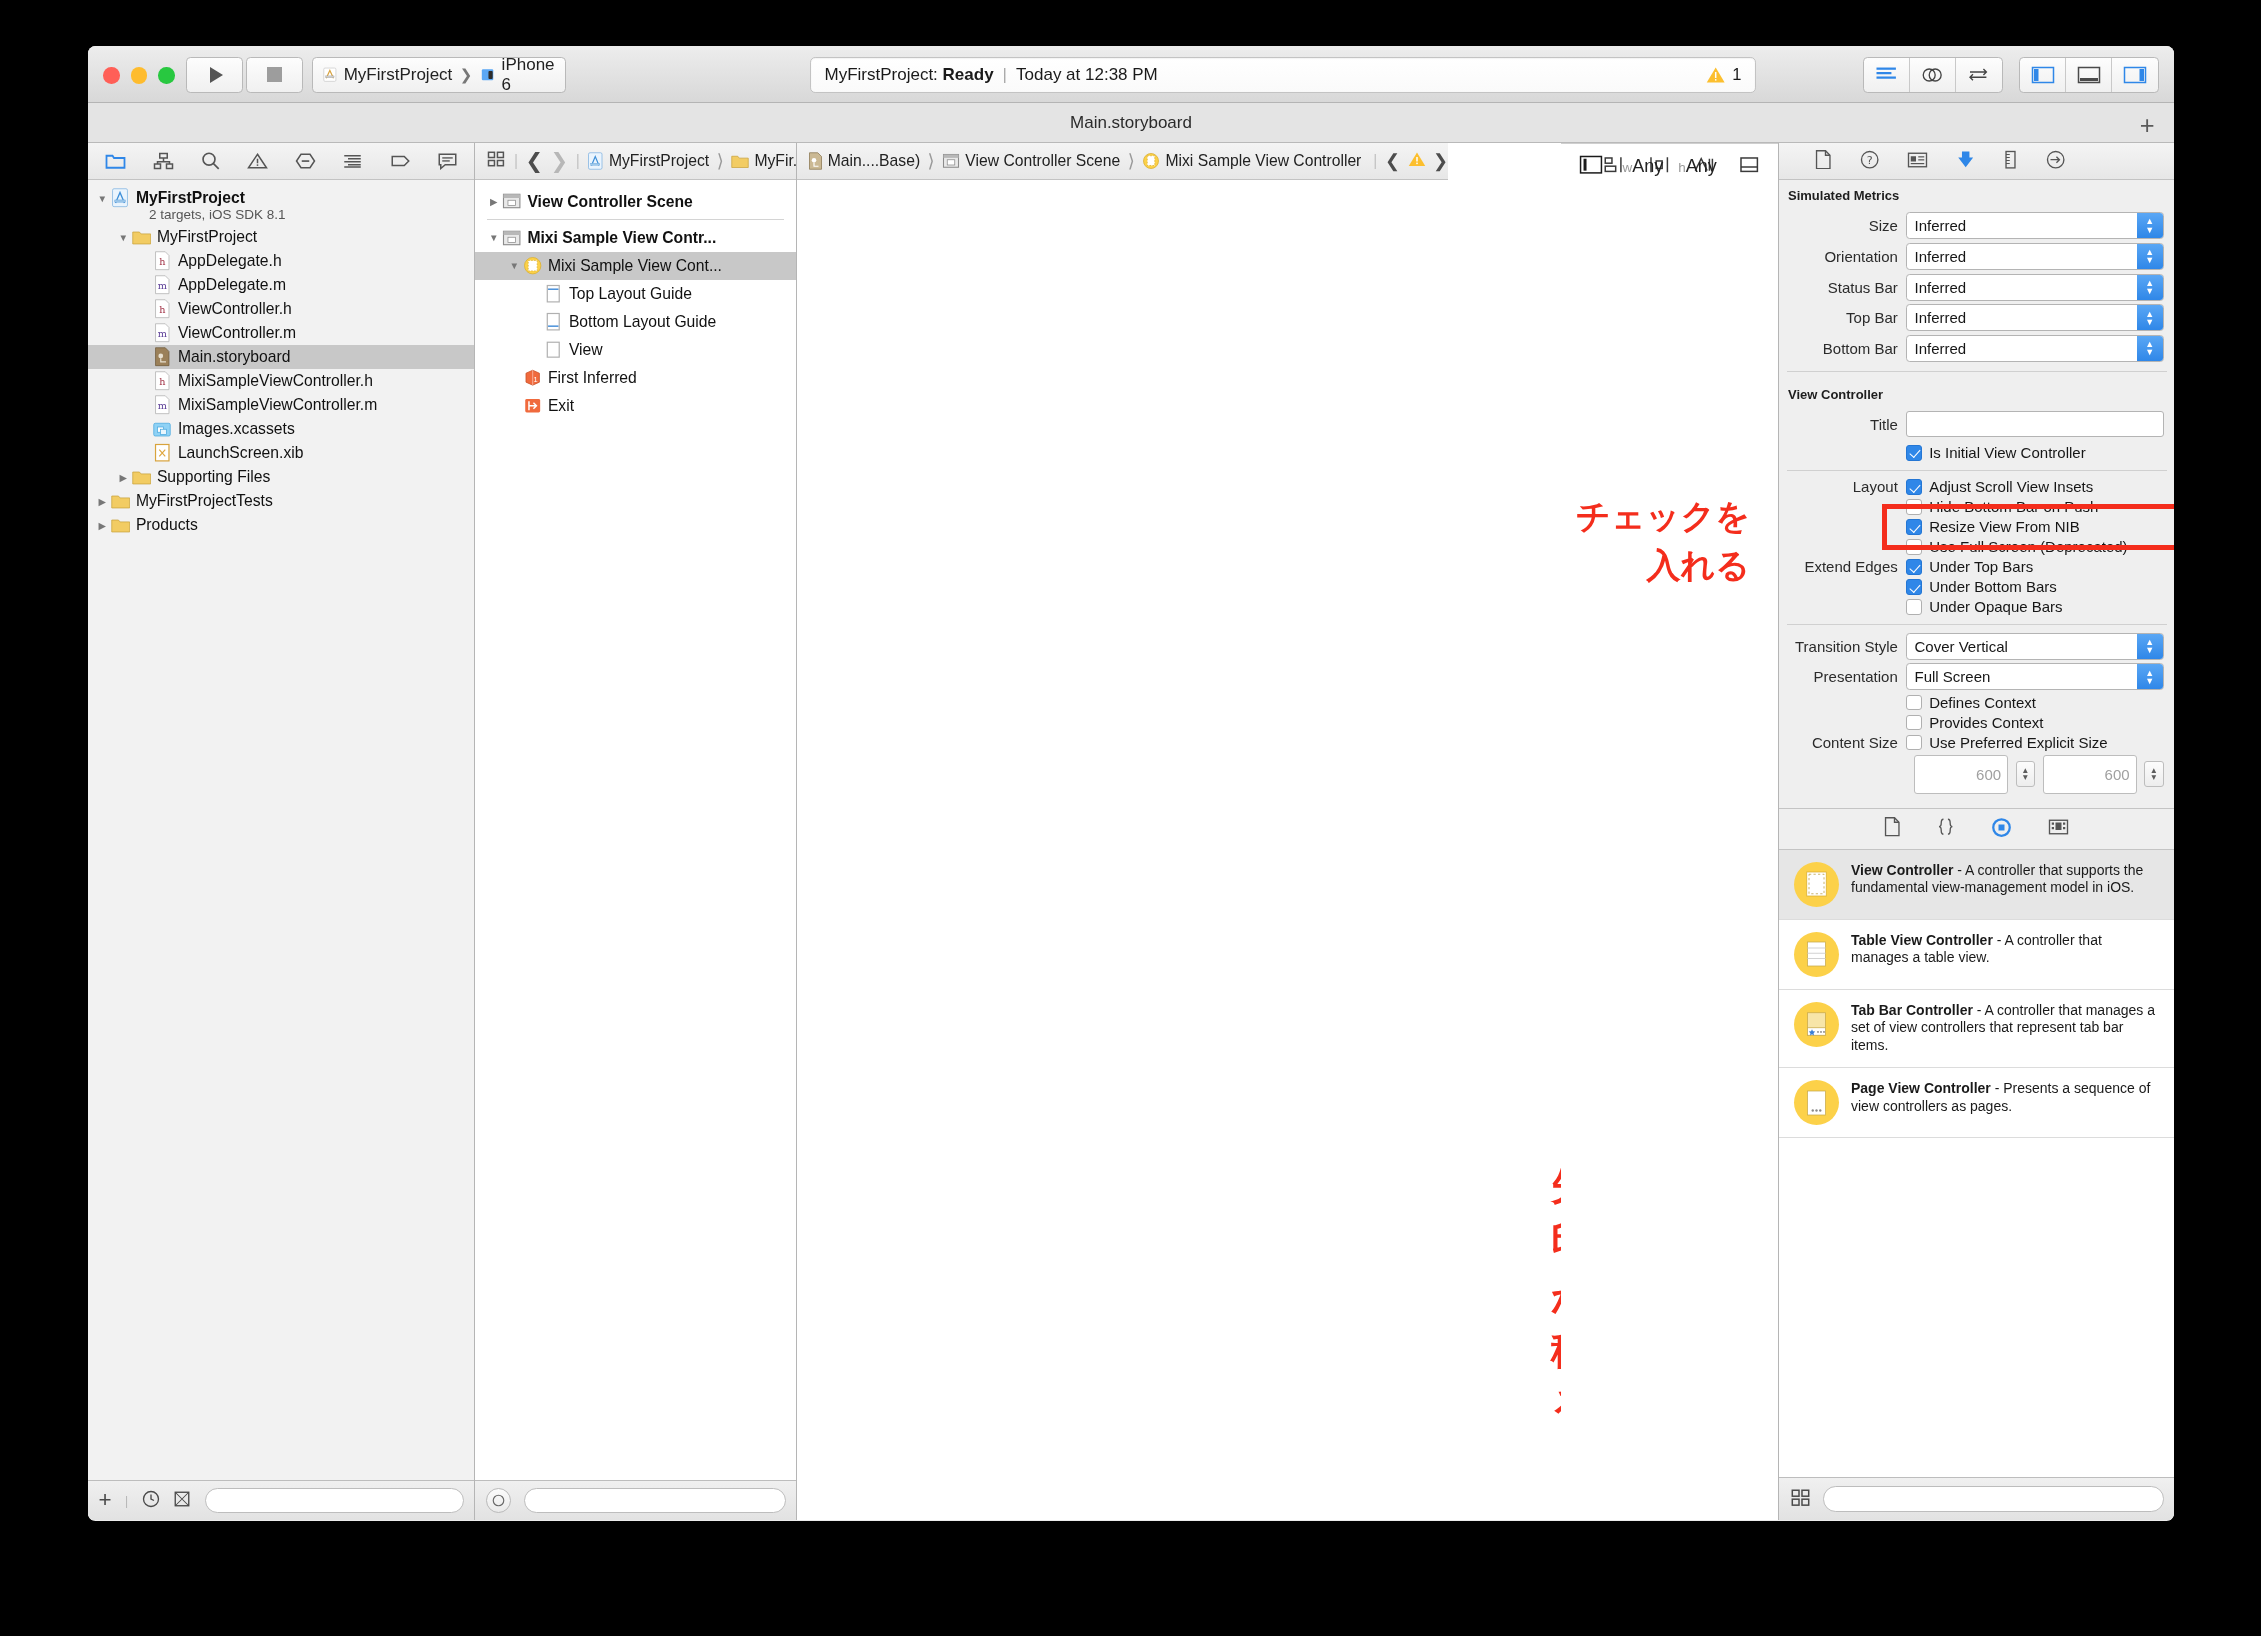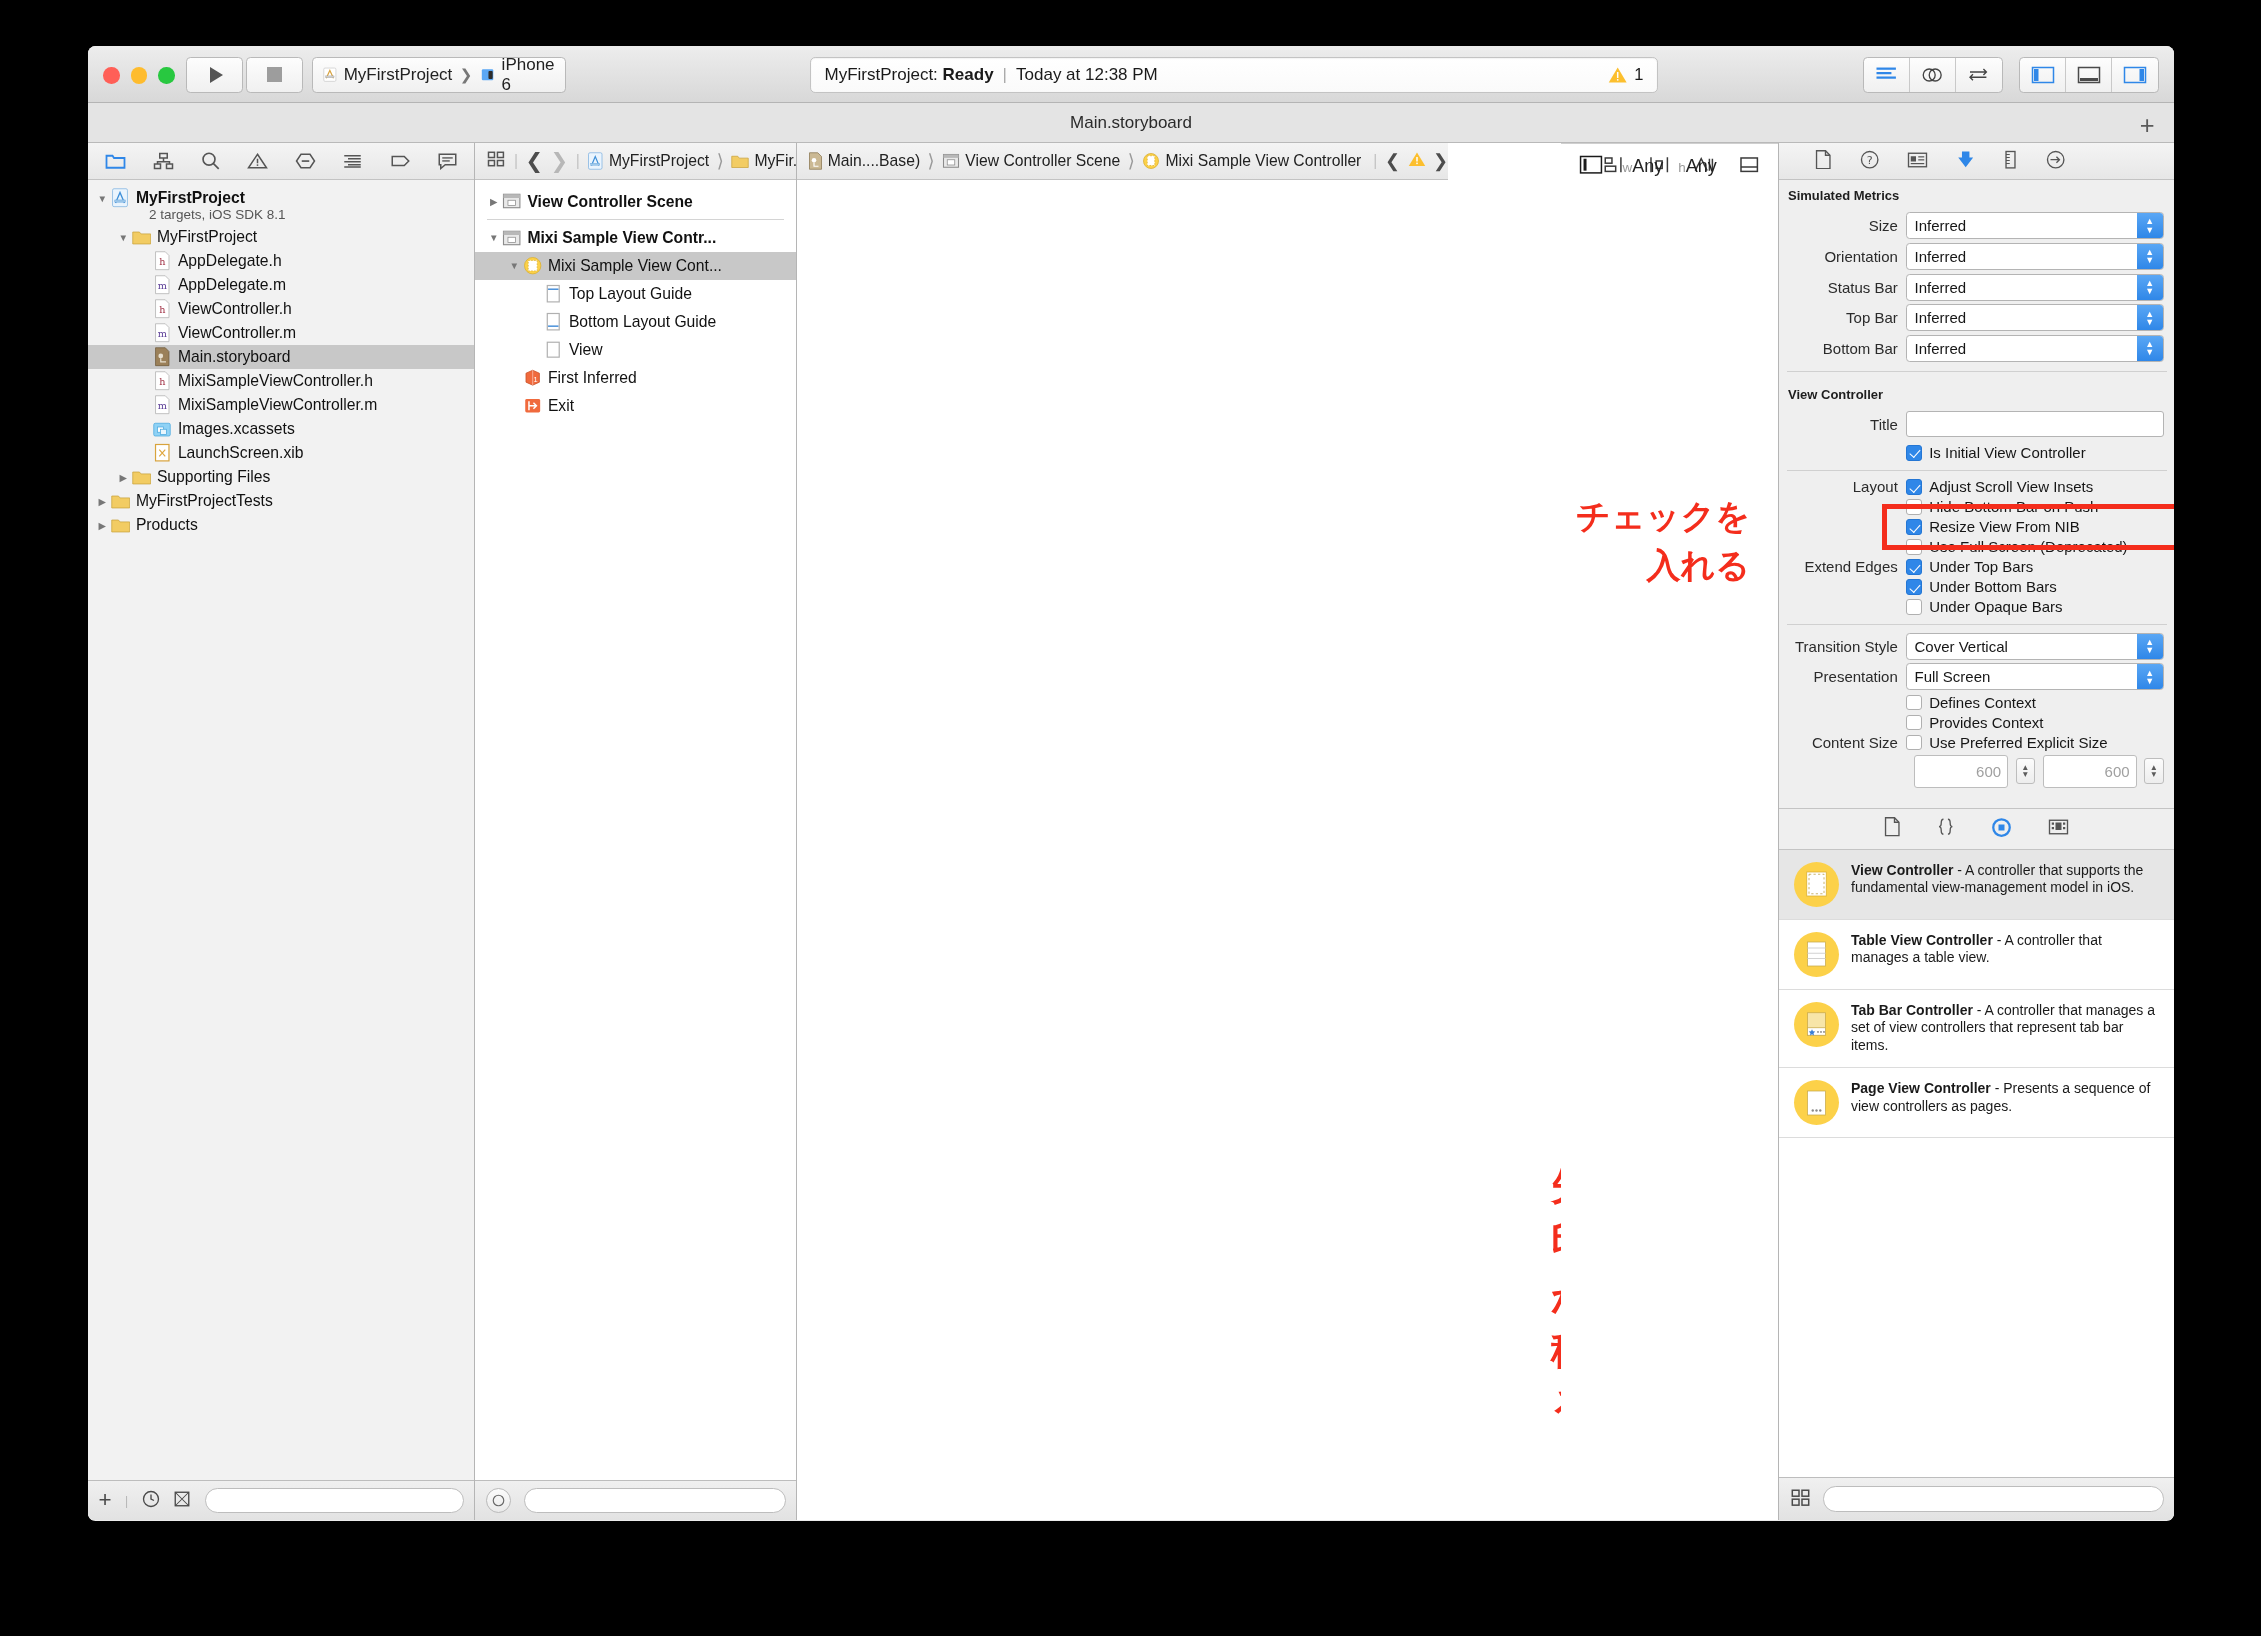--- a/index.html
+++ b/index.html
@@ -42,21 +42,21 @@
   .scheme {
     position:absolute; left:224px; top:10.5px; height:36px; width:254px;
     background:linear-gradient(#fdfdfd,#f0f0f0);
     border:0.7px solid #b9b9b9; border-radius:4.5px;
     display:flex; align-items:center; padding:0 9px; gap:6px;
     font-size:17px; color:#222;
   }
   .scheme .chev { color:#777; font-size:15px; margin:0 1.5px; }
 
   .statusbox {
-    position:absolute; left:722px; top:10.5px; width:848px; height:36px;
+    position:absolute; left:722px; top:10.5px; width:946px; height:36px;
     background:linear-gradient(#ffffff,#fafafa);
     border:0.7px solid #c3c3c3; border-radius:5.2px;
     display:flex; align-items:center; padding:0 13.5px;
     font-size:17px; color:#1a1a1a;
     box-shadow:inset 0 0.7px 1.5px rgba(0,0,0,.07);
   }
   .statusbox b { font-weight:bold; }
   .statusbox .sep { color:#aaa; margin:0 9px; }
   .statusbox .warnwrap { margin-left:auto; display:flex; align-items:center; gap:6.7px; font-size:16.5px;}
 
@@ -139,21 +139,21 @@
   .divider { height:0.7px; background:#d0d0d0; margin:9px 7.5px 7.5px 7.5px;}
 
   .chkrow { display:flex; align-items:center; margin:3px 0; }
   .chkrow .lbl-l { width:127px; text-align:right; padding-right:8.2px; font-size:15px; color:#2b2b2b;}
   .cb { width:15.7px;height:15.7px;border-radius:3px;border:0.7px solid #b0b0b0;background:#fff; flex:0 0 auto; position:relative;}
   .cb.on { background:#2f87e8; border-color:#2476d4;}
   .cb.on:after{content:"";position:absolute;left:4.5px;top:1.5px;width:4.5px;height:9px;border:solid #fff;border-width:0 1.9px 1.9px 0;transform:rotate(42deg);}
   .chkrow .txt { font-size:15px; color:#161616; margin-left:7.5px; white-space:nowrap;}
 
   .numrow { display:flex; align-items:center; margin:3.7px 10.5px 3.7px 0; padding-left:135px; gap:7.5px;}
-  .numfield { flex:1; height:33px; background:#fff; border:0.7px solid #bdbdbd; border-radius:3px; display:flex; align-items:center; justify-content:flex-end; padding-right:6px; font-size:15px; color:#a0a0a0;}
+  .numfield { flex:1; height:39px; background:#fff; border:0.7px solid #bdbdbd; border-radius:3px; display:flex; align-items:center; justify-content:flex-end; padding-right:6px; font-size:15px; color:#a0a0a0;}
   .vstep { width:19.4px;height:25.4px;background:linear-gradient(#fcfcfc,#ededed);border:0.7px solid #bdbdbd;border-radius:3px;display:flex;flex-direction:column;align-items:center;justify-content:center;font-size:8.2px;line-height:7.5px;color:#5c5c5c;}
 
   
   .lib-tabs { height:42px; border-top:0.7px solid #c4c4c4; border-bottom:0.7px solid #c4c4c4; background:#efefef; display:flex; align-items:center; justify-content:center; gap:36px;}
   .lib-list { flex:1; background:#fff; overflow:hidden;}
   .lib-item { display:flex; padding:12px 13.5px 12px 15px; gap:12px; border-bottom:0.7px solid #dcdcdc; align-items:flex-start;}
   .lib-item.sel { background:#e6e6e6; }
   .lib-circ { width:45px;height:45px;border-radius:50%;background:#fcd149;flex:0 0 auto; display:flex;align-items:center;justify-content:center; position:relative;}
   .lib-txt { font-size:14px; line-height:1.28; color:#1a1a1a;}
   .lib-txt b { font-weight:bold; }

